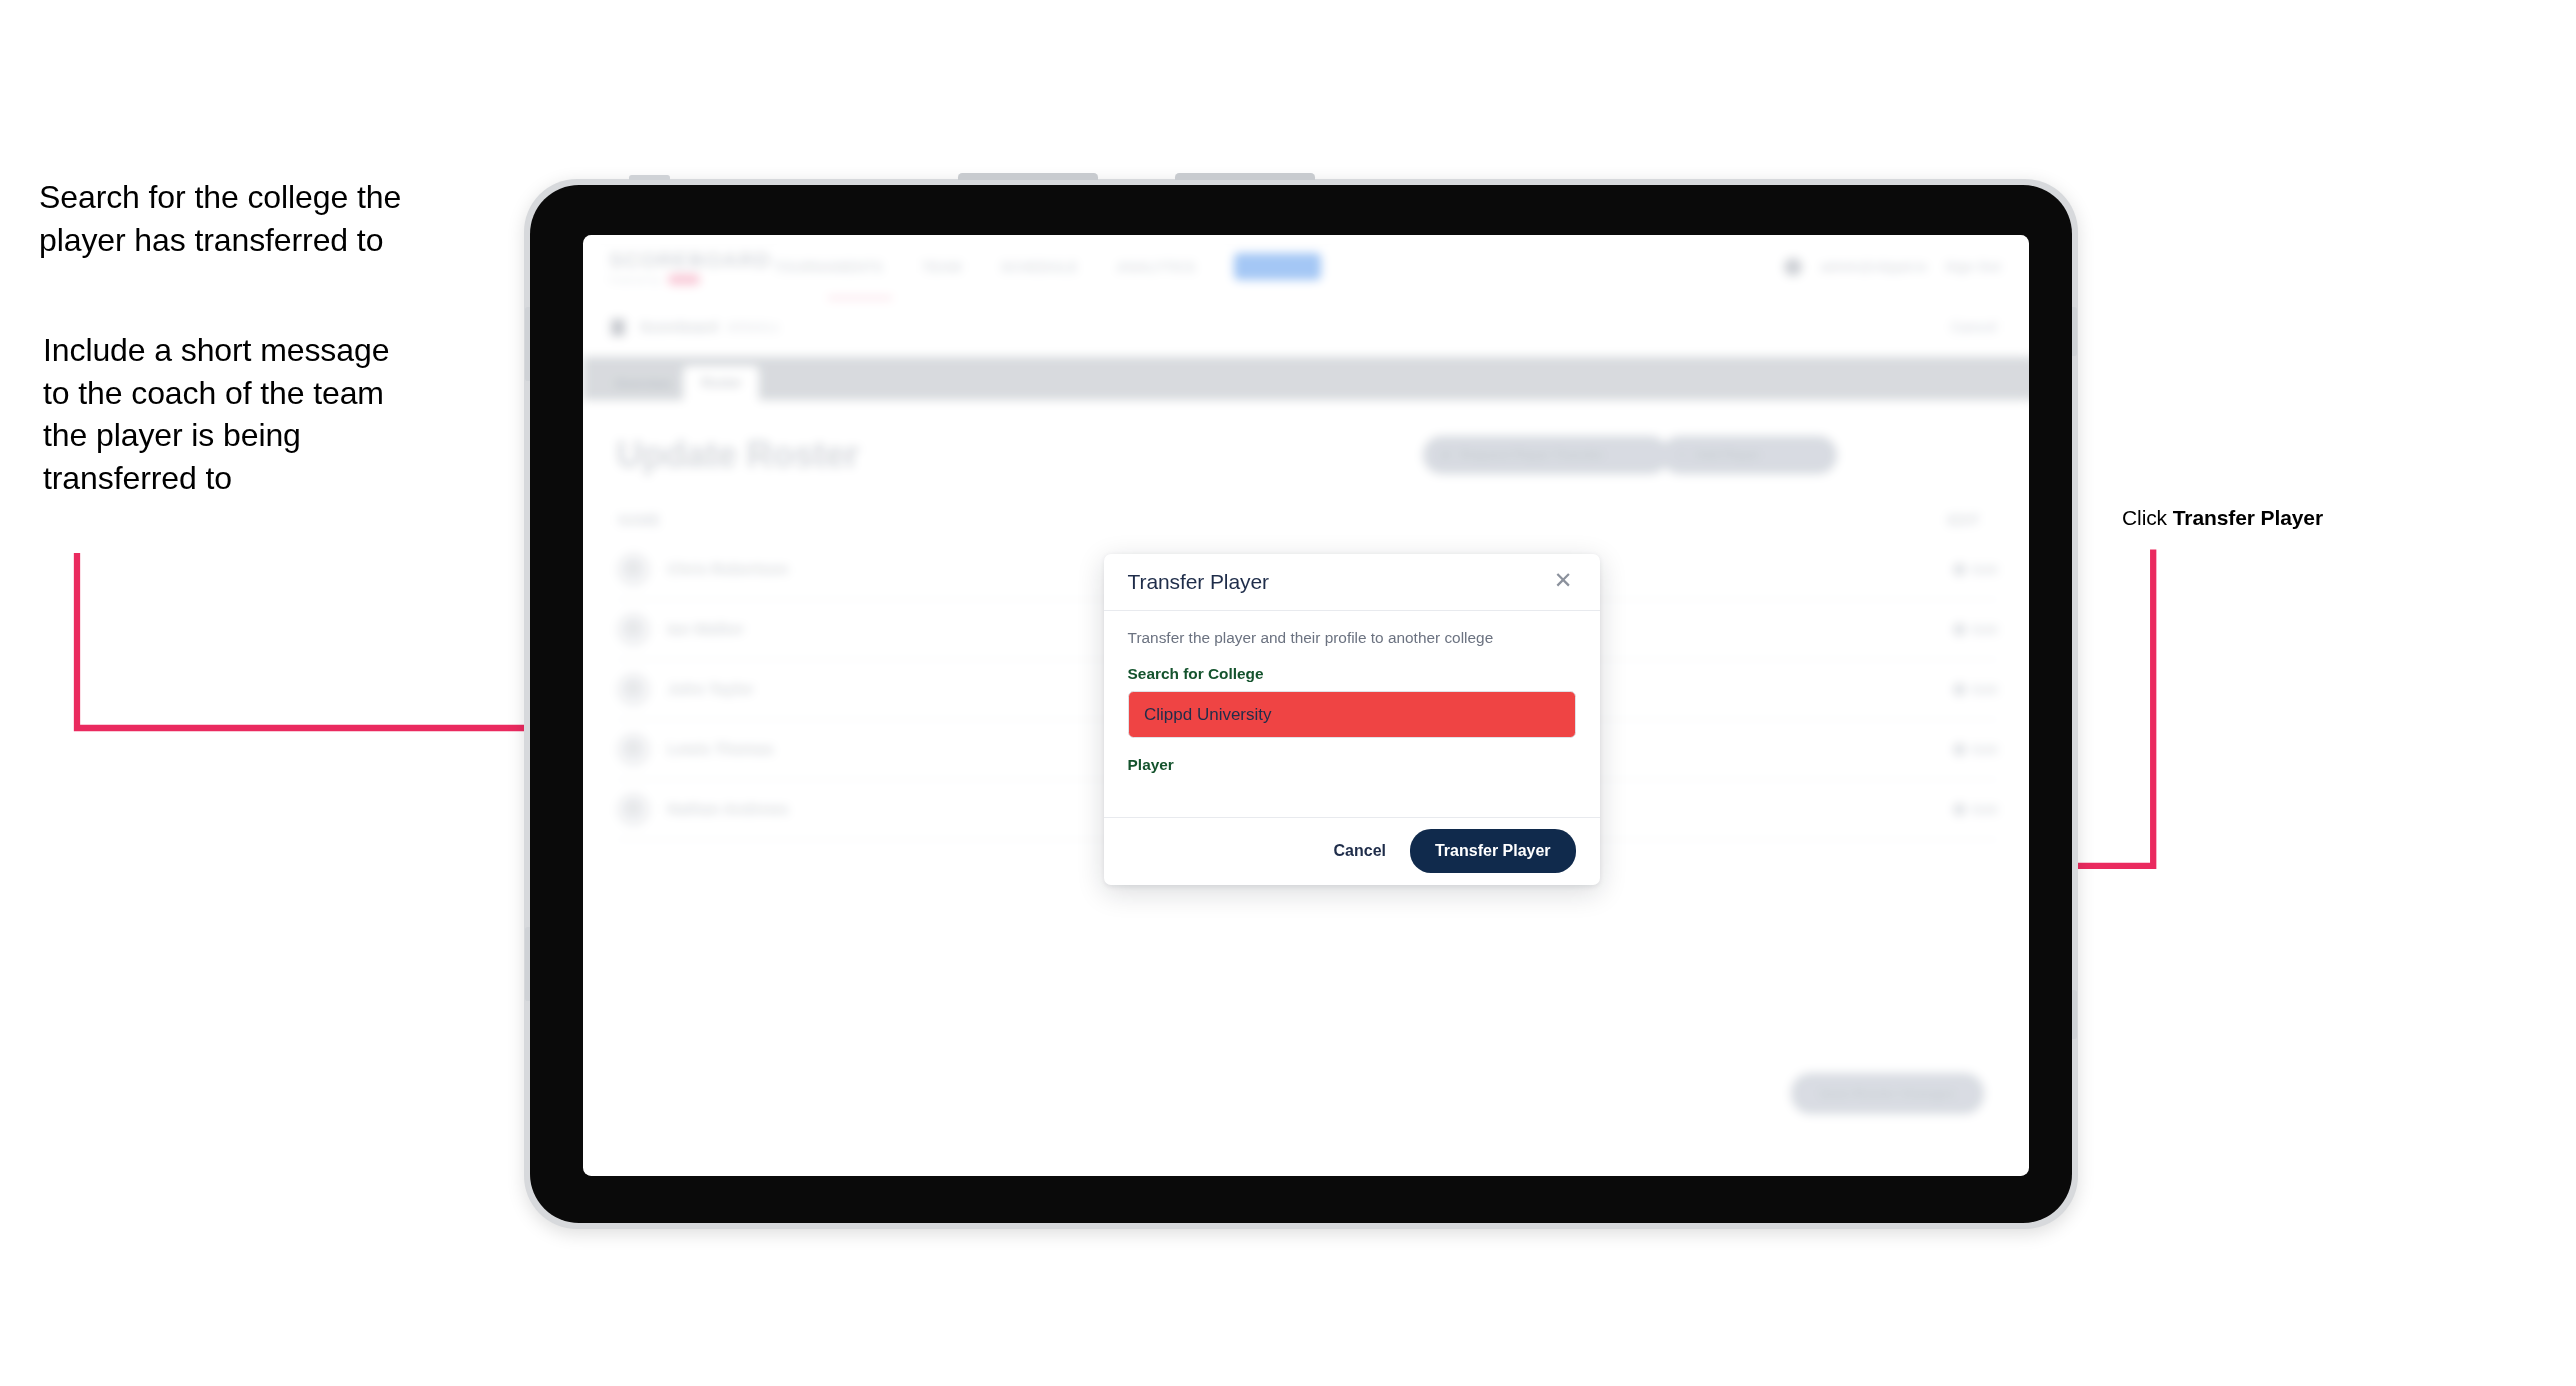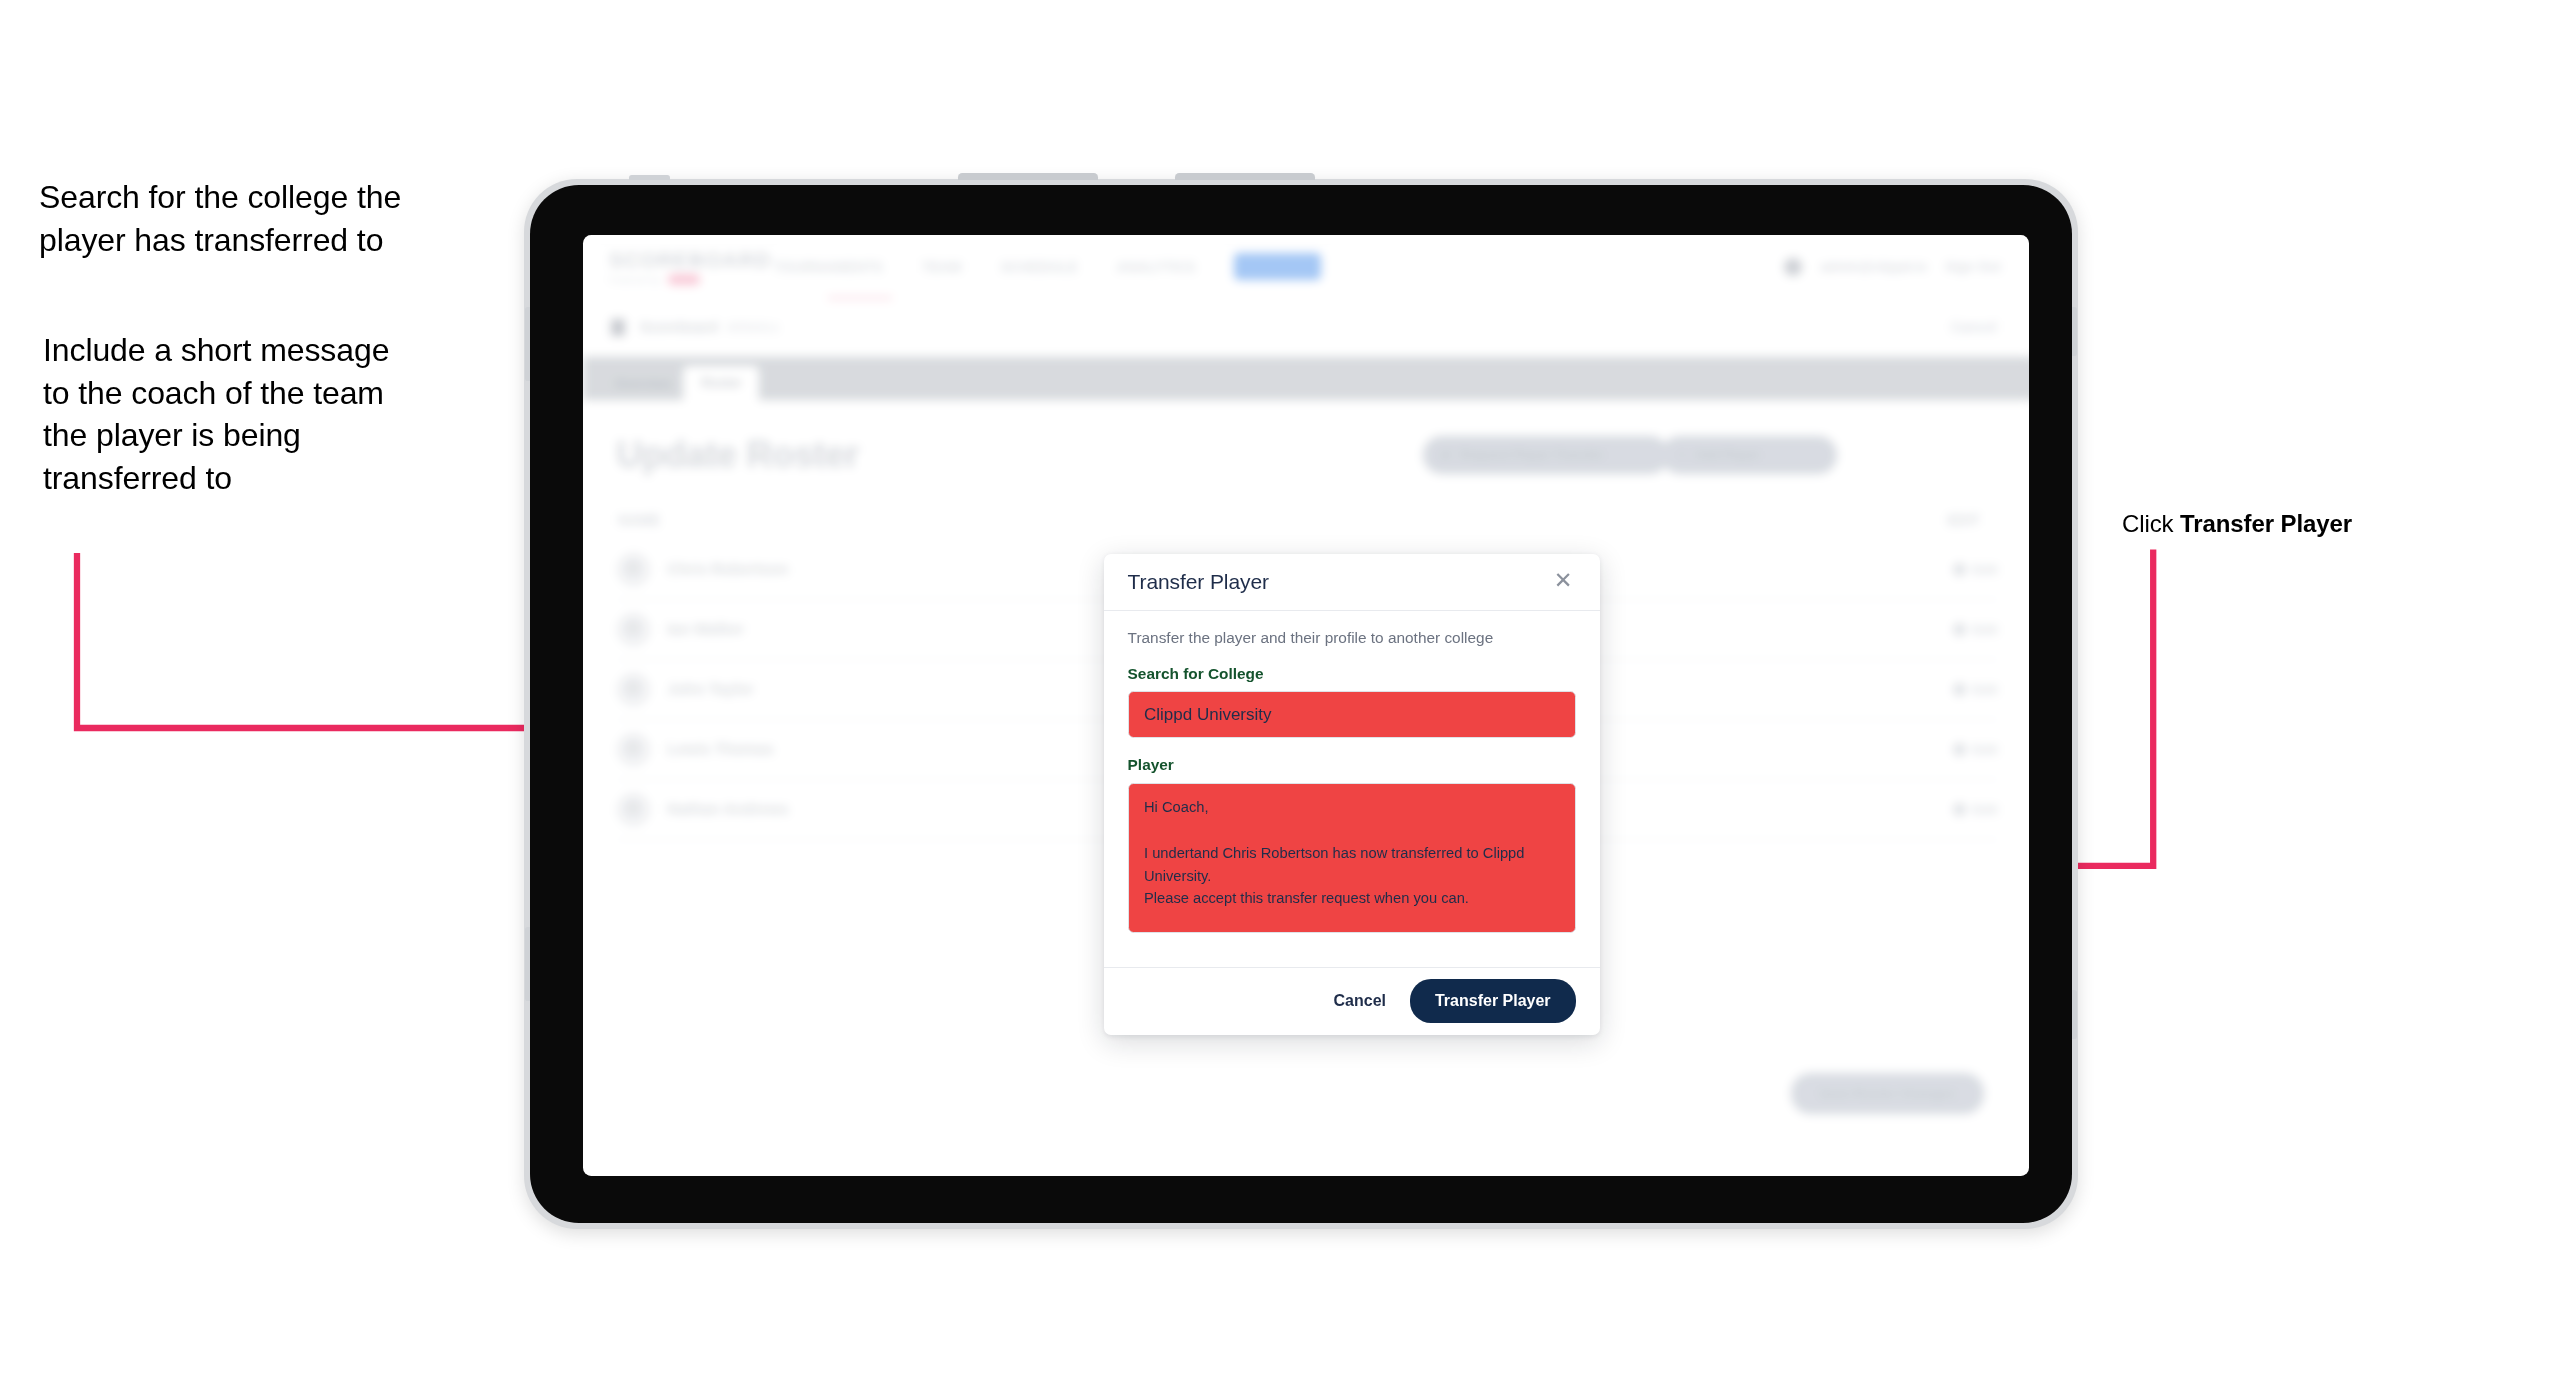--- a/index.html
+++ b/index.html
@@ -16,21 +16,21 @@
   .annot{
     position:absolute;
     color:#000000;
     font-size:32px;
     line-height:1.33;
     letter-spacing:-0.1px;
     white-space:pre-line;
   }
   #annot-search{ left:39px; top:176px; width:448px; }
   #annot-message{ left:43px; top:329px; width:448px; }
-  #annot-click{ left:2122px; top:476px; width:434px; font-size:24px; }
+  #annot-click{ left:2122px; top:476px; width:434px; font-size:21px; }
   #annot-click b{ font-weight:700; }
 
   
   #arrows{ position:absolute; left:0; top:0; width:2576px; height:1386px; pointer-events:none; }
 
   
   #device{
     position:absolute;
     left:524px; top:179px;
     width:1554px; height:1050px;
@@ -367,24 +367,20 @@
           <span id="modal-close">✕</span>
         </div>
 
         <div id="modal-body">
           <div id="modal-desc">Transfer the player and their profile to another college</div>
 
           <div class="field-label">Search for College</div>
           <input class="textbox" id="college-input" type="text" value="Clippd University" style="">
 
           <div class="field-label">Player</div>
-          <div class="textbox" id="message-box">Hi Coach,
-
-I undertand Chris Robertson has now transferred to Clippd University.
-Please accept this transfer request when you can.</div>
         </div>
 
         <div id="modal-foot">
           <button id="cancel-btn">Cancel</button>
           <button id="transfer-btn" style="background: rgb(16, 42, 76);">Transfer Player</button>
         </div>
       </div>
 
     </div>
   </div>

